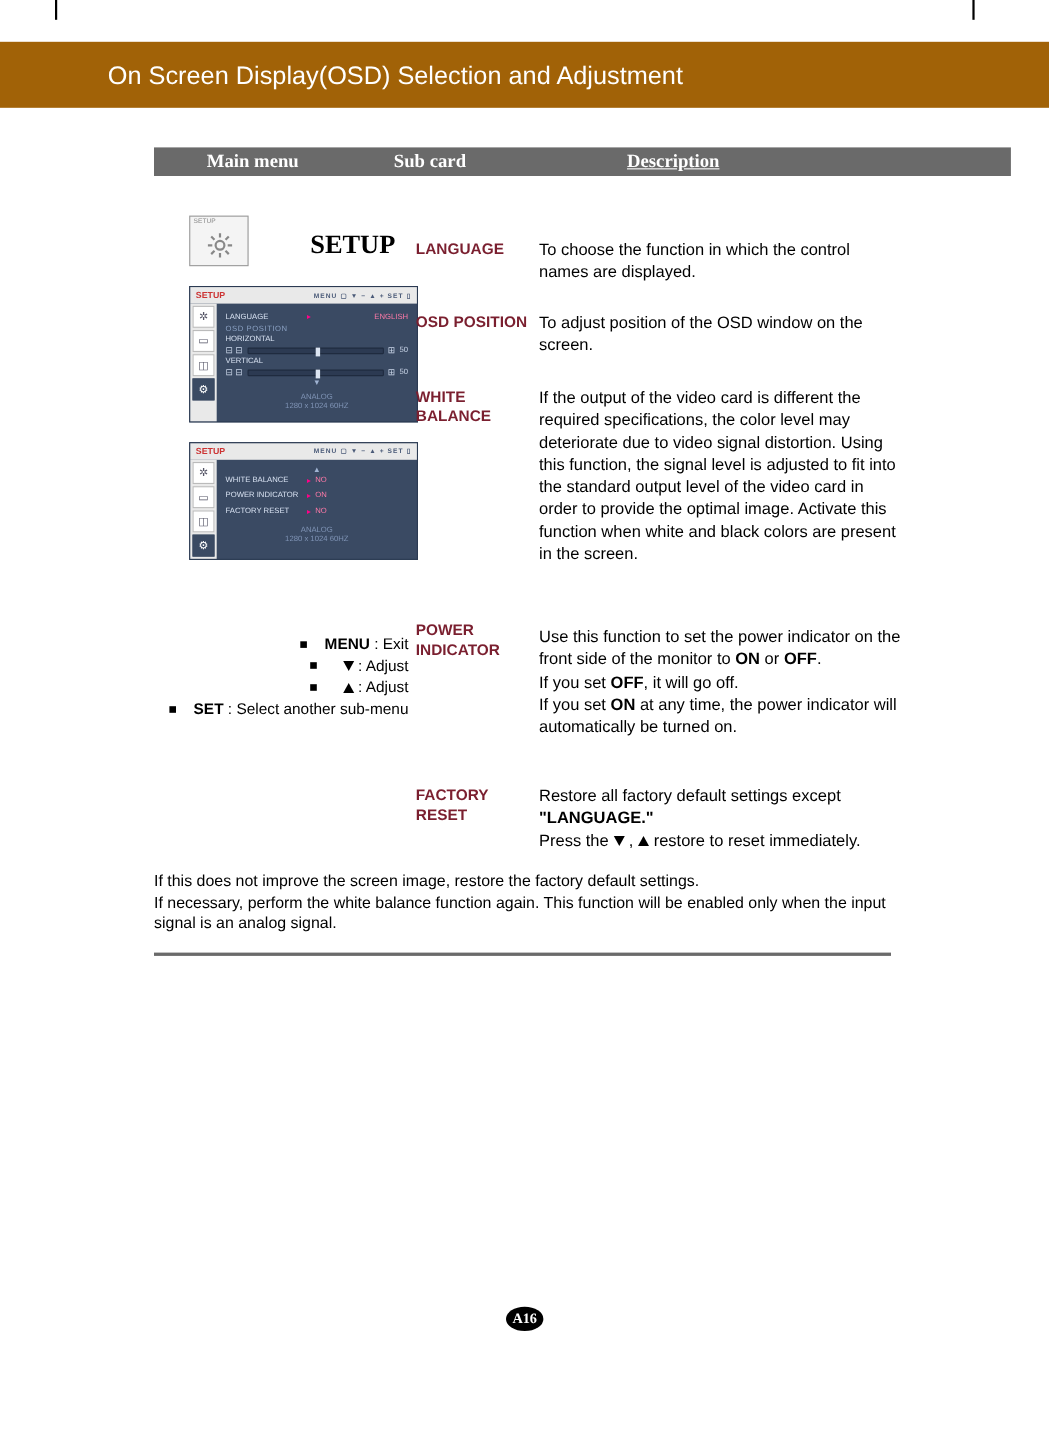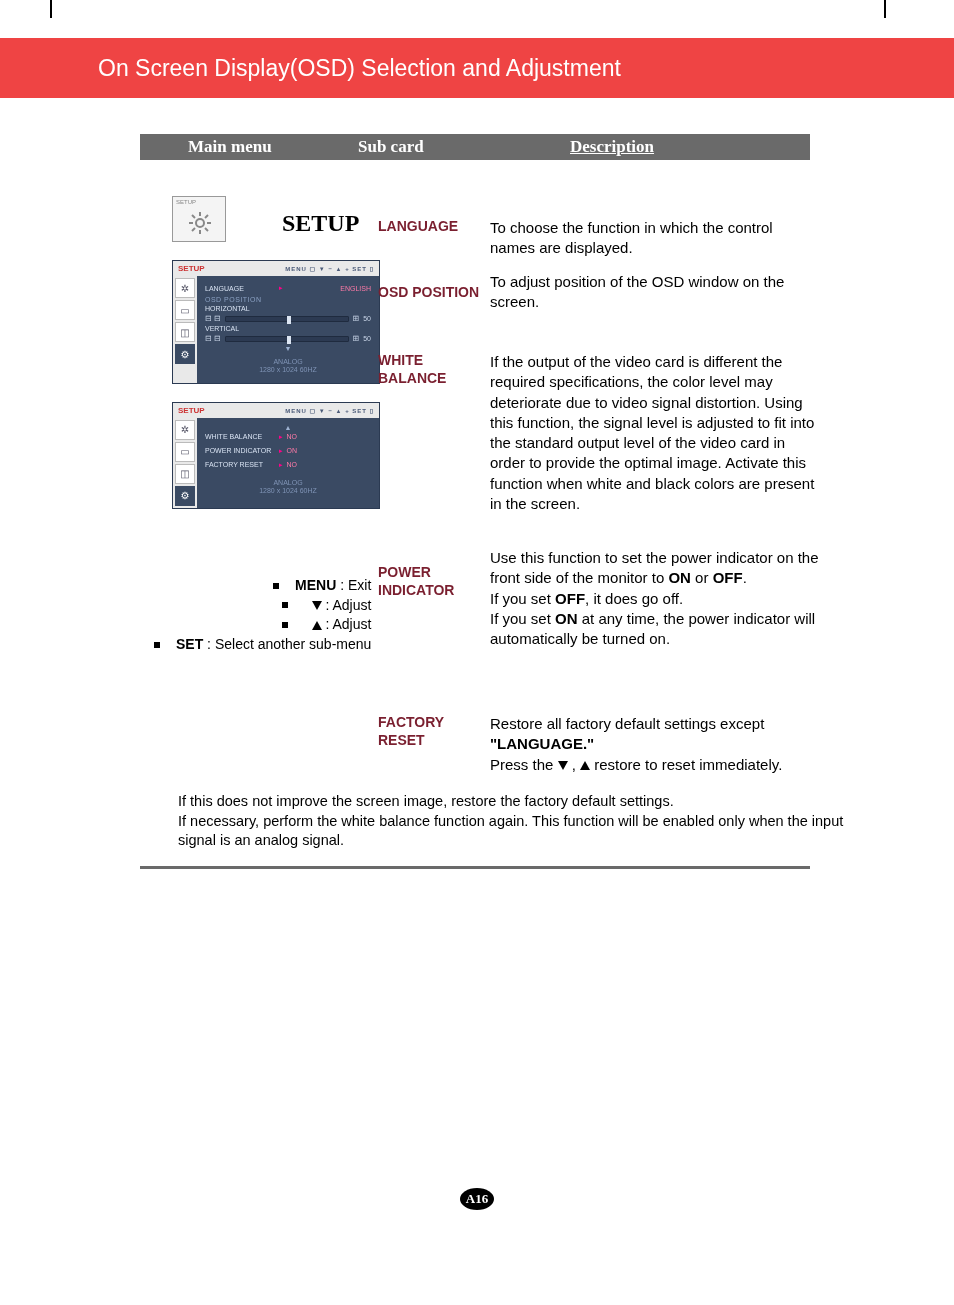--- a/index.html
+++ b/index.html
@@ -9,29 +9,29 @@
     background: #fff;
     position: relative;
     font-family: Arial, Helvetica, sans-serif;
     color: #000;
   }
   .crop-top { position:absolute; top:0; left:50px; width:2px; height:18px; background:#000; }
   .crop-top-r { position:absolute; top:0; left:884px; width:2px; height:18px; background:#000; }
   .black-bar {
     position: absolute;
     top: 38px; left: 0; right: 0; height: 60px;
-    background: #ef4444;
+    background: #a16207;
     color: #fff;
     font-size: 23px;
     padding-left: 98px;
     display: flex; align-items: center;
   }
   .col-header {
     position: absolute;
-    top: 134px; left: 140px; width: 670px; height: 26px;
+    top: 134px; left: 140px; width: 779px; height: 26px;
     background: #6a6a6a;
     color: #fff;
     font-family: "Times New Roman", serif;
     font-weight: bold;
     font-size: 17px;
     display: flex; align-items: center; padding-left: 40px;
   }
   .col-header .c1 { position:absolute; left:48px; }
   .col-header .c2 { position:absolute; left:218px; }
   .col-header .c3 { position:absolute; left:430px;text-decoration:underline; }
@@ -281,30 +281,30 @@
 <div class="center-col">
   <div class="item" style="top:0;">LANGUAGE</div>
   <div class="item" style="top:66px;">OSD POSITION</div>
   <div class="item" style="top:134px;">WHITE BALANCE</div>
   <div class="item" style="top:346px;">POWER INDICATOR</div>
   <div class="item" style="top:496px;">FACTORY RESET</div>
 </div>
 
 <div class="right-col">
   <div class="blk" style="top:0;">To choose the function in which the control names are displayed.</div>
-  <div class="blk" style="top:54px;">To adjust position of the OSD window on the screen.</div>
+  <div class="blk" style="top:66px;">To adjust position of the OSD window on the screen.</div>
   <div class="blk" style="top:134px;">If the output of the video card is different the required specifications, the color level may deteriorate due to video signal distortion. Using this function, the signal level is adjusted to fit into the standard output level of the video card in order to provide the optimal image. Activate this function when white and black colors are present in the screen.</div>
-  <div class="blk" style="top:330px;">
+  <div class="blk" style="top:352px;">
     <span>Use this function to set the power indicator on the front side of the monitor to </span><b>ON</b><span> or </span><b>OFF</b><span>.</span><br>
-    <span>If you set </span><b>OFF</b><span>, it does go off.</span><br>
+    <span>If you set </span><b>OFF</b><span>, it will go off.</span><br>
     <span>If you set </span><b>ON</b><span> at any time, the power indicator will automatically be turned on.</span>
   </div>
   <div class="blk" style="top:496px;">
     <span>Restore all factory default settings except </span><br><b>"LANGUAGE."</b><br>
     <span>Press the </span><span class="tri-down"></span><span> ,  </span><span class="tri-up"></span><span> restore to reset immediately.</span>
   </div>
 </div>
 
-<div class="foot-note" style="white-space:pre-line;margin-left:38px;">If this does not improve the screen image, restore the factory default settings.
+<div class="foot-note" style="white-space:pre-line;">If this does not improve the screen image, restore the factory default settings.
 If necessary, perform the white balance function again. This function will be enabled only when the input signal is an analog signal.</div>
 <div class="rule"></div>
 
 <div class="page-badge">A16</div>
 
 </body></html>

